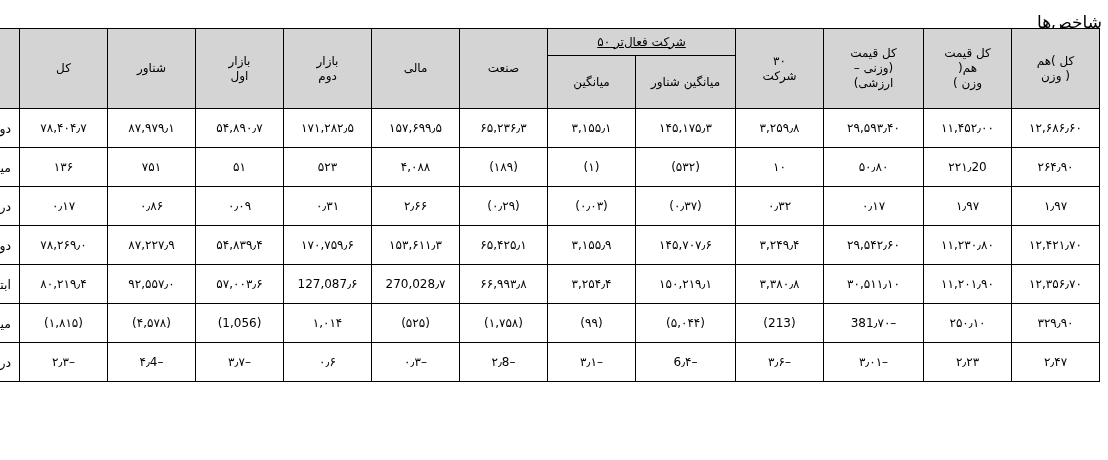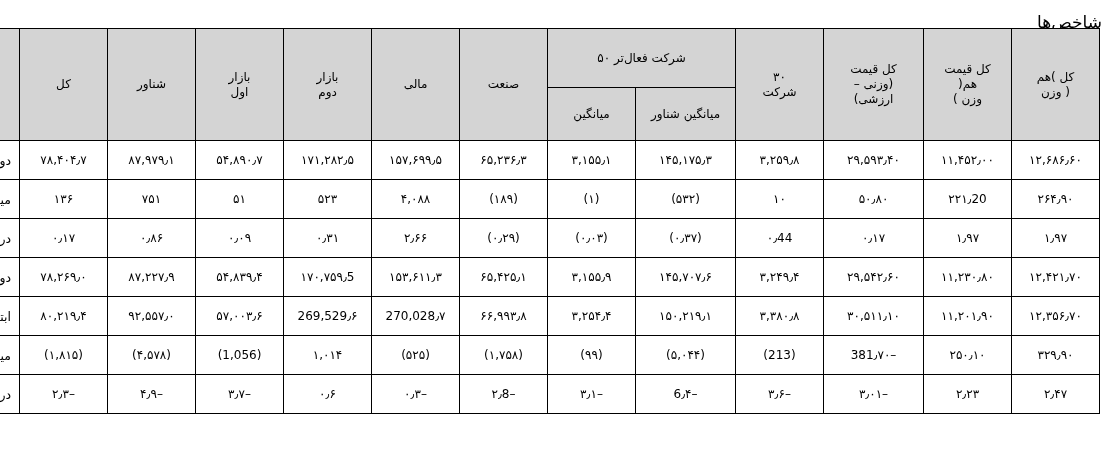--- a/index.html
+++ b/index.html
@@ -47,21 +47,22 @@
   }
   thead th {
     background: #d4d4d4;
     height: 74px;
     text-align: center;
     line-height: 1.25;
     padding: 2px 3px;
   }
   thead th.grp {
     height: 24px;
-    padding: 17px 3px;
+    padding: 1px 3px;
+    text-decoration: underline;
   }
   thead th.sub {
     height: 48px;
     padding: 2px 3px;
   }
   thead th .ttl {
     display: block;
     white-space: pre-line;
   }
   tbody td {
@@ -189,56 +190,56 @@
           <td>۵۲۳</td>
           <td>۵۱</td>
           <td>۷۵۱</td>
           <td>۱۳۶</td>
           <td class="rowlabel">میزان تغییر دوره</td>
         </tr>
         <tr>
           <td>۱٫۹۷</td>
           <td>۱٫۹۷</td>
           <td>۰٫۱۷</td>
-          <td>۰٫44</td>
+          <td>۰٫۳۲</td>
           <td>(۰٫۳۷)</td>
           <td>(۰٫۰۳)</td>
           <td>(۰٫۲۹)</td>
           <td>۲٫۶۶</td>
           <td>۰٫۳۱</td>
           <td>۰٫۰۹</td>
           <td>۰٫۸۶</td>
           <td>۰٫۱۷</td>
           <td class="rowlabel">درصد تغییر دوره</td>
         </tr>
         <tr>
           <td>۱۲,۴۲۱٫۷۰</td>
           <td>۱۱,۲۳۰٫۸۰</td>
           <td>۲۹,۵۴۲٫۶۰</td>
           <td>۳,۲۴۹٫۴</td>
           <td>۱۴۵,۷۰۷٫۶</td>
           <td>۳,۱۵۵٫۹</td>
           <td>۶۵,۴۲۵٫۱</td>
           <td>۱۵۳,۶۱۱٫۳</td>
-          <td>۱۷۰,۷۵۹٫5</td>
+          <td>۱۷۰,۷۵۹٫۶</td>
           <td>۵۴,۸۳۹٫۴</td>
           <td>۸۷,۲۲۷٫۹</td>
           <td>۷۸,۲۶۹٫۰</td>
           <td class="rowlabel">دوره گذشته</td>
         </tr>
         <tr>
           <td>۱۲,۳۵۶٫۷۰</td>
           <td>۱۱,۲۰۱٫۹۰</td>
           <td>۳۰,۵۱۱٫۱۰</td>
           <td>۳,۳۸۰٫۸</td>
           <td>۱۵۰,۲۱۹٫۱</td>
           <td>۳,۲۵۴٫۴</td>
           <td>۶۶,۹۹۳٫۸</td>
           <td>270,028٫۷</td>
-          <td>269,529٫۶</td>
+          <td>127,087٫۶</td>
           <td>۵۷,۰۰۳٫۶</td>
           <td>۹۲,۵۵۷٫۰</td>
           <td>۸۰,۲۱۹٫۴</td>
           <td class="rowlabel">ابتدای سال</td>
         </tr>
         <tr>
           <td>۳۲۹٫۹۰</td>
           <td>۲۵۰٫۱۰</td>
           <td>–381٫۷۰</td>
           <td>(213)</td>
@@ -256,21 +257,21 @@
           <td>۲٫۴۷</td>
           <td>۲٫۲۳</td>
           <td>–۳٫۰۱</td>
           <td>–۳٫۶</td>
           <td>–6٫۴</td>
           <td>–۳٫۱</td>
           <td>–۲٫8</td>
           <td>–۰٫۳</td>
           <td>۰٫۶</td>
           <td>–۳٫۷</td>
-          <td>–۴٫۹</td>
+          <td>–۴٫4</td>
           <td>–۲٫۳</td>
           <td class="rowlabel">درصد تغییر از ابتدای سال</td>
         </tr>
       </tbody>
     </table>
   </div>
 
 </div>
 
 </body></html>

